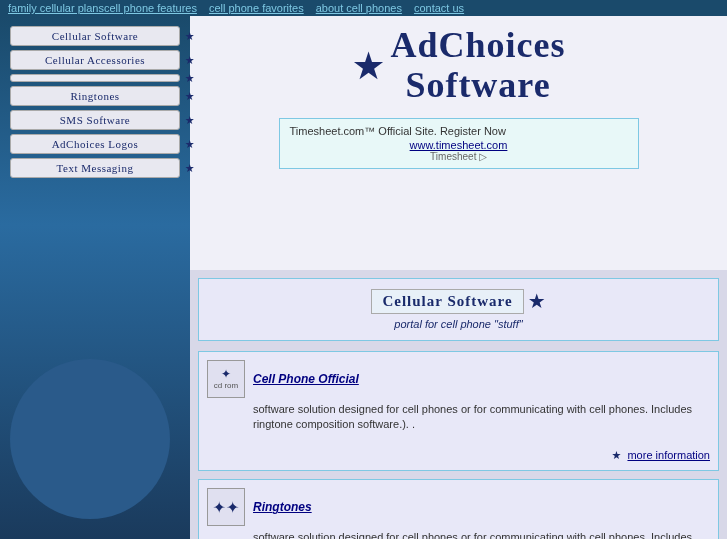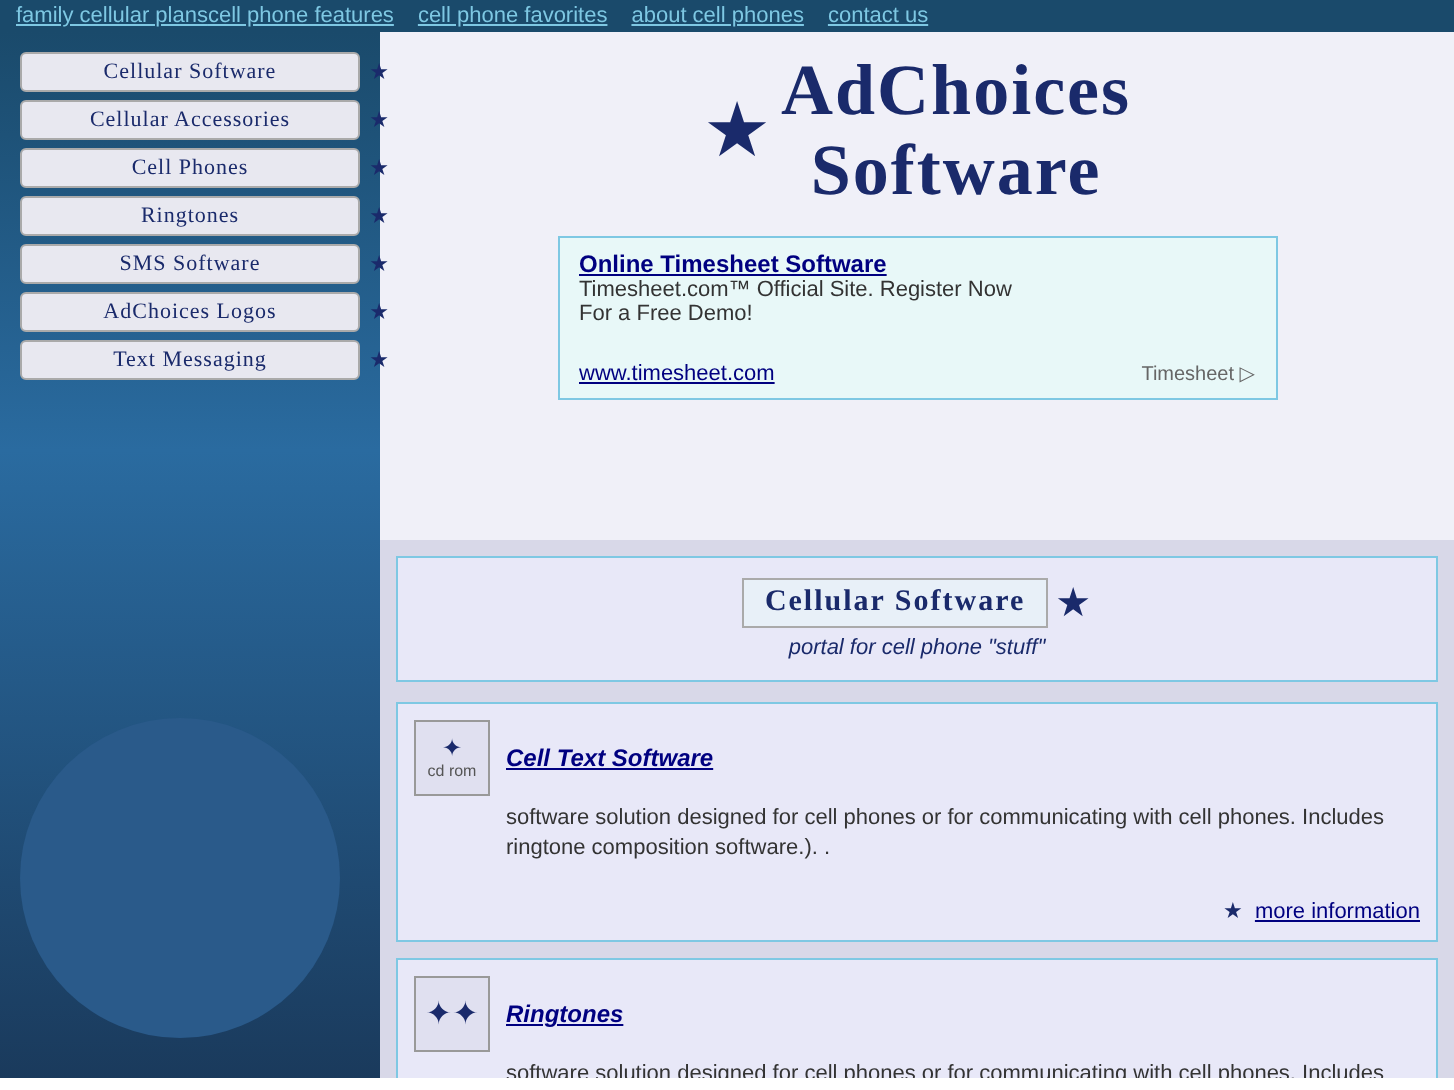--- a/index.html
+++ b/index.html
@@ -257,21 +257,20 @@
 
     <div class="nav-item">
       <span>Cellular Software</span>
       <span class="nav-star">★</span>
     </div>
     <div class="nav-item">
       <span>Cellular Accessories</span>
       <span class="nav-star">★</span>
     </div>
     <div class="nav-item">
-      <span>Cell Phones</span>
       <span class="nav-star">★</span>
     </div>
     <div class="nav-item">
       <span>Ringtones</span>
       <span class="nav-star">★</span>
     </div>
     <div class="nav-item">
       <span>SMS Software</span>
       <span class="nav-star">★</span>
     </div>
@@ -291,24 +290,22 @@
     <div id="logo-area">
       <div id="logo-container">
         <div style="font-size:38px;color:#1a2a6b;margin-right:5px;">★</div>
         <div id="logo-text">
           <div class="logo-title">AdChoices</div>
           <div class="logo-title">Software</div>
         </div>
       </div>
 
       <div id="ad-box">
-        <span class="ad-title">Online Timesheet Software</span>
         <div class="ad-body">Timesheet.com™ Official Site. Register Now</div>
-        <div class="ad-body">For a Free Demo!</div>
-        <div style="display:flex;justify-content:space-between;align-items:center;margin-top:18px;">
+        <div style="display:flex;justify-content:space-between;align-items:center;margin-top:2px;flex-direction:column;">
           <span class="ad-body" style="text-decoration:underline;color:#000080;font-size:11px;">www.timesheet.com</span>
           <span class="ad-choices">Timesheet ▷</span>
         </div>
       </div>
     </div>
 
     <div id="content-area">
 
       <div id="featured-box">
         <div style="display:flex;align-items:center;justify-content:center;">
@@ -319,21 +316,21 @@
       </div>
 
       <div class="item-card">
         <div class="item-card-header">
           <div class="item-icon">
             <div>
               <div style="font-size:12px;color:#1a2a6b;">✦</div>
               <div style="font-size:8px;color:#555;">cd rom</div>
             </div>
           </div>
-          <span class="item-title">Cell Text Software</span>
+          <span class="item-title">Cell Phone Official</span>
         </div>
         <div class="item-desc">software solution designed for cell phones or for communicating with cell phones. Includes ringtone composition software.). .</div>
         <div class="item-more">
           <span class="item-more-star">★</span>
           <a>more information</a>
         </div>
       </div>
 
       <div class="item-card">
         <div class="item-card-header">

